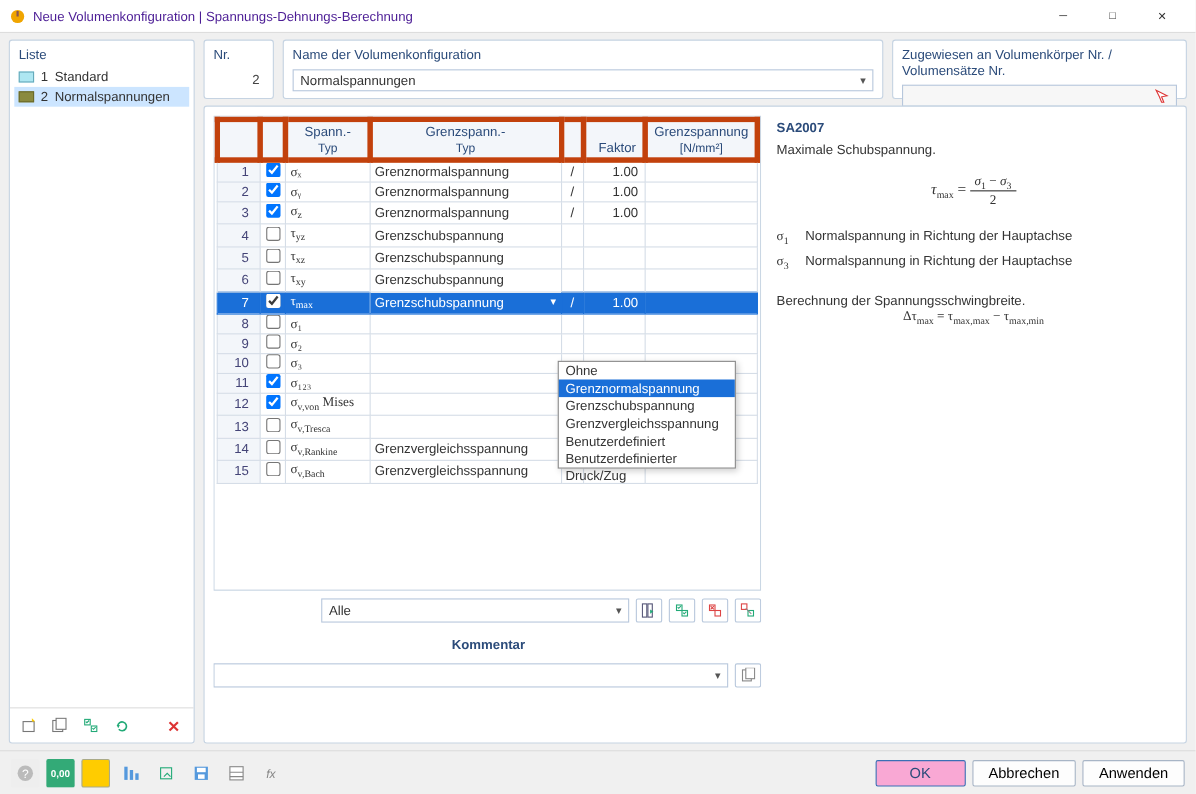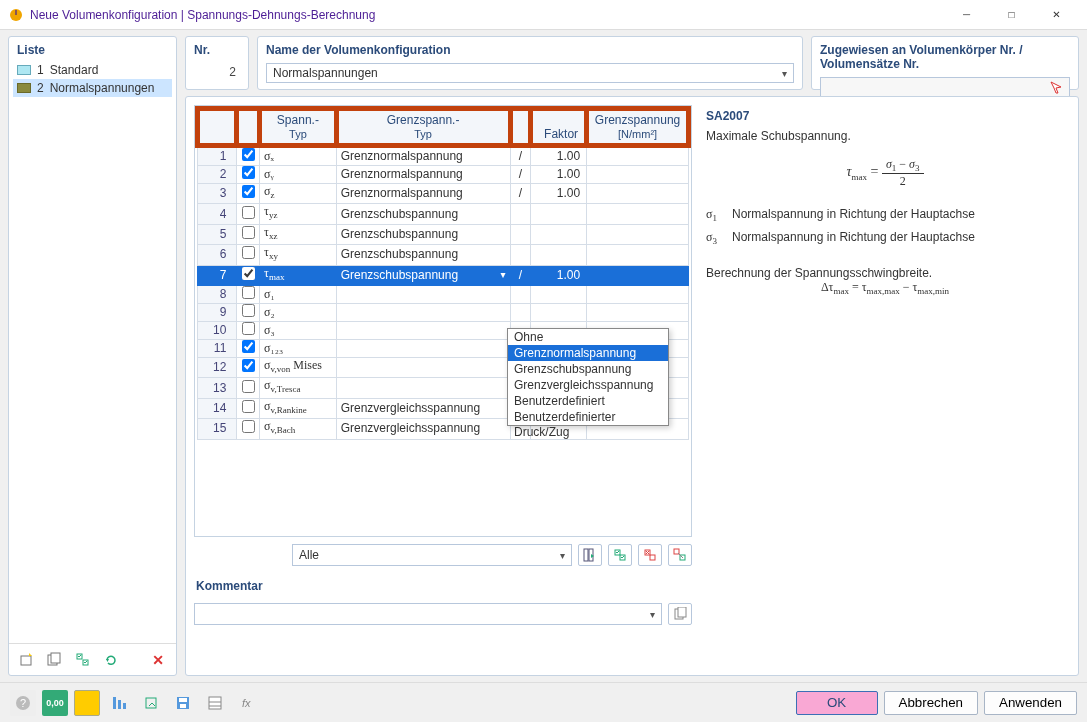--- a/index.html
+++ b/index.html
@@ -28,21 +28,21 @@
     font-family: "Segoe UI Symbol", sans-serif; font-size: 10px; color: #333;
   }
   .app-icon { width: 16px; height: 16px; display: inline-block; }
   .content {
     display: flex; height: 652px; padding: 6px 8px; gap: 8px;
   }
   .panel {
     background: #fff; border: 1px solid #c5d3e2; border-radius: 3px;
   }
   .panel-title {
-    color: #2b4b7a; font-weight: 700; padding: 6px 8px 4px;
+    color: #2b4b7a; font-weight: 400; padding: 6px 8px 4px;
   }
   .left-col { display: flex; flex-direction: column; gap: 6px; width: 198px; }
   .list-panel { flex: 1; display: flex; flex-direction: column; }
   .list-items { flex: 1; padding: 0 4px; }
   .list-item { display: flex; align-items: center; height: 18px; padding: 0 4px; gap: 6px; }
   .list-item.sel { background: #cce5ff; }
   .sq { width: 14px; height: 10px; border: 1px solid #888; }
   .sq.cyan { background: #aee7f2; border-color: #6ab; }
   .sq.olive { background: #8a8a3e; border-color: #6a6a2a; }
   .left-toolbar { height: 32px; border-top: 1px solid #ddd; display: flex; align-items: center; gap: 4px; padding: 0 6px; }
@@ -91,21 +91,21 @@
     border:1px solid #888; box-shadow:2px 2px 6px rgba(0,0,0,.2); z-index:50;
   }
   .dd-item { padding:1px 6px; height:16px; line-height:15px;}
   .dd-item.h { background:#1a6fd8; color:#fff;}
 
   .below-tbl { display:flex; align-items:center; gap:6px; margin-top:6px; height:24px;}
   .alle-sel { flex:0 0 280px; height:22px; border:1px solid #b7c7dc; background:#fff; display:flex; align-items:center; padding:0 6px; position:relative;}
   .alle-sel .caret{ position:absolute; right:6px; font-size:10px; color:#555;}
   .iconbtn { width:24px; height:22px; border:1px solid #b7c7dc; border-radius:2px; background:#fff; display:flex; align-items:center; justify-content:center;}
 
-  .komm { margin-top:10px;}
+  .komm { margin-top:10px;text-align:center;}
   .komm-row { display:flex; gap:6px; align-items:center; margin-top:4px;}
   .komm-sel { flex:1; height:22px; border:1px solid #b7c7dc; background:#fff; position:relative; display:flex; align-items:center; padding:0 6px;}
   .komm-sel .caret{ position:absolute; right:6px; font-size:10px; color:#555;}
 
   .info-area { width:370px; padding:4px 6px 0 6px; font-size:12px; color:#333;}
   .info-title { color:#2b4b7a; font-weight:700; margin-bottom:6px;}
   .formula { font-family:"Cambria Math","Times New Roman",serif; text-align:center; margin:14px 0 18px; font-size:14px;}
   .formula .frac { display:inline-block; vertical-align:middle; text-align:center;}
   .formula .num { display:block; border-bottom:1px solid #333; padding:0 4px; font-size:12px;}
   .formula .den { display:block; padding:0 4px; font-size:12px;}

